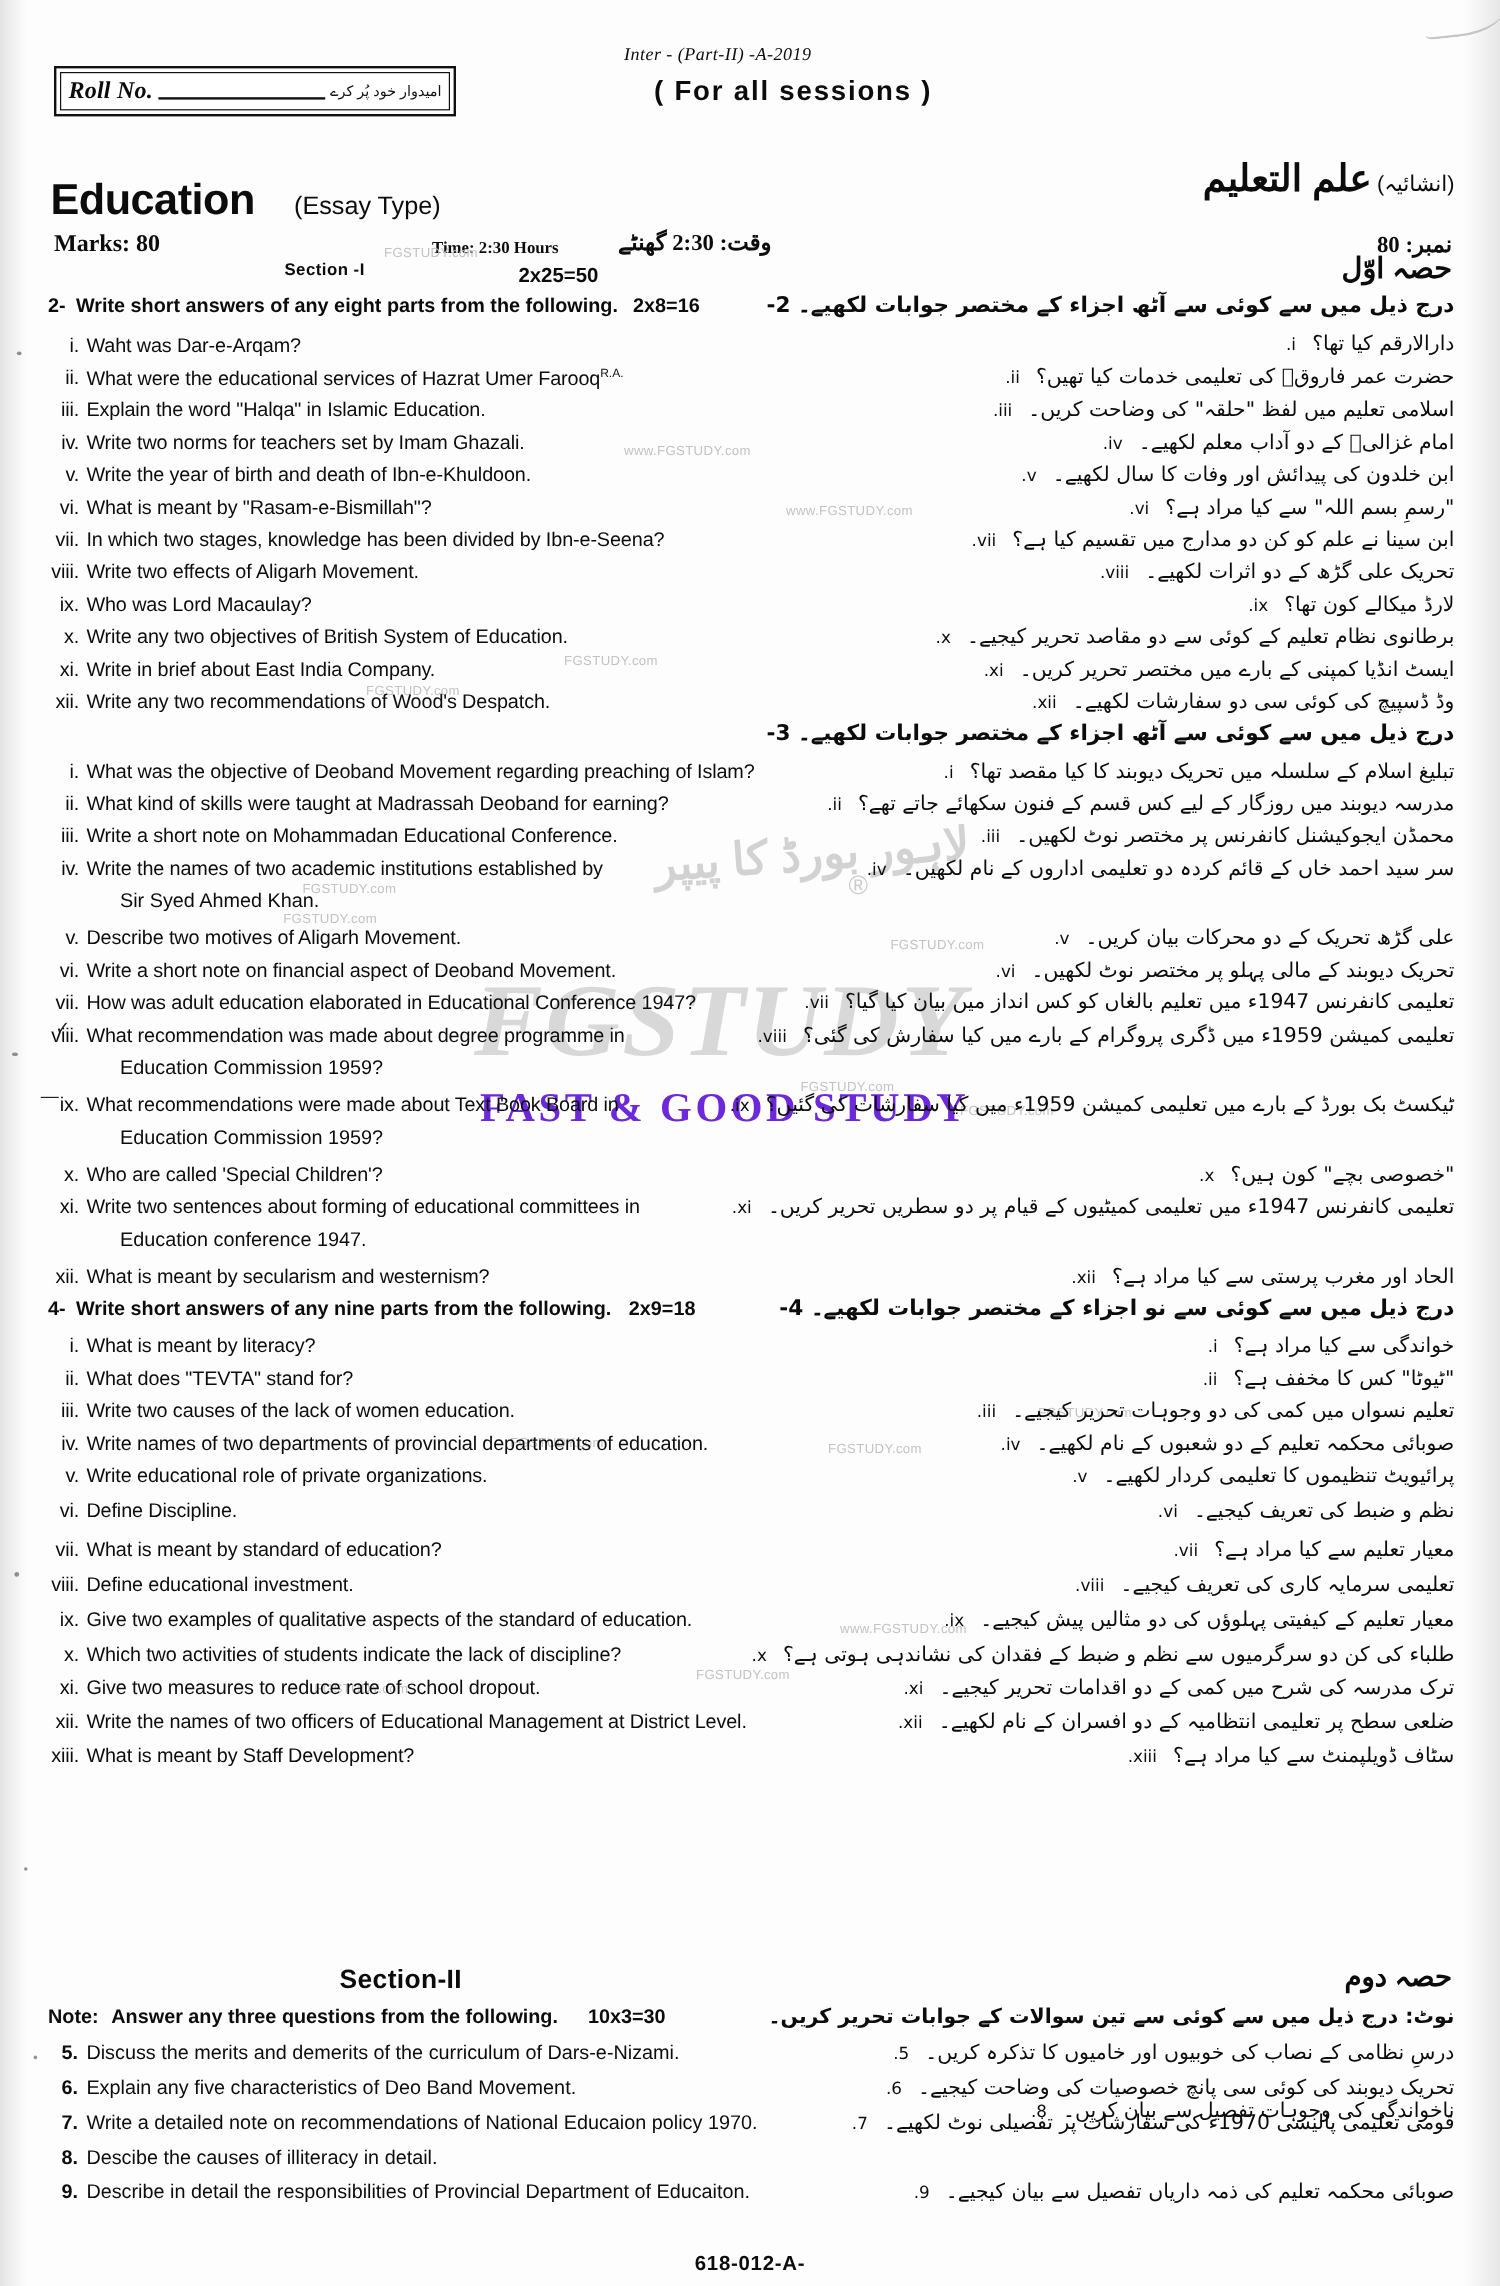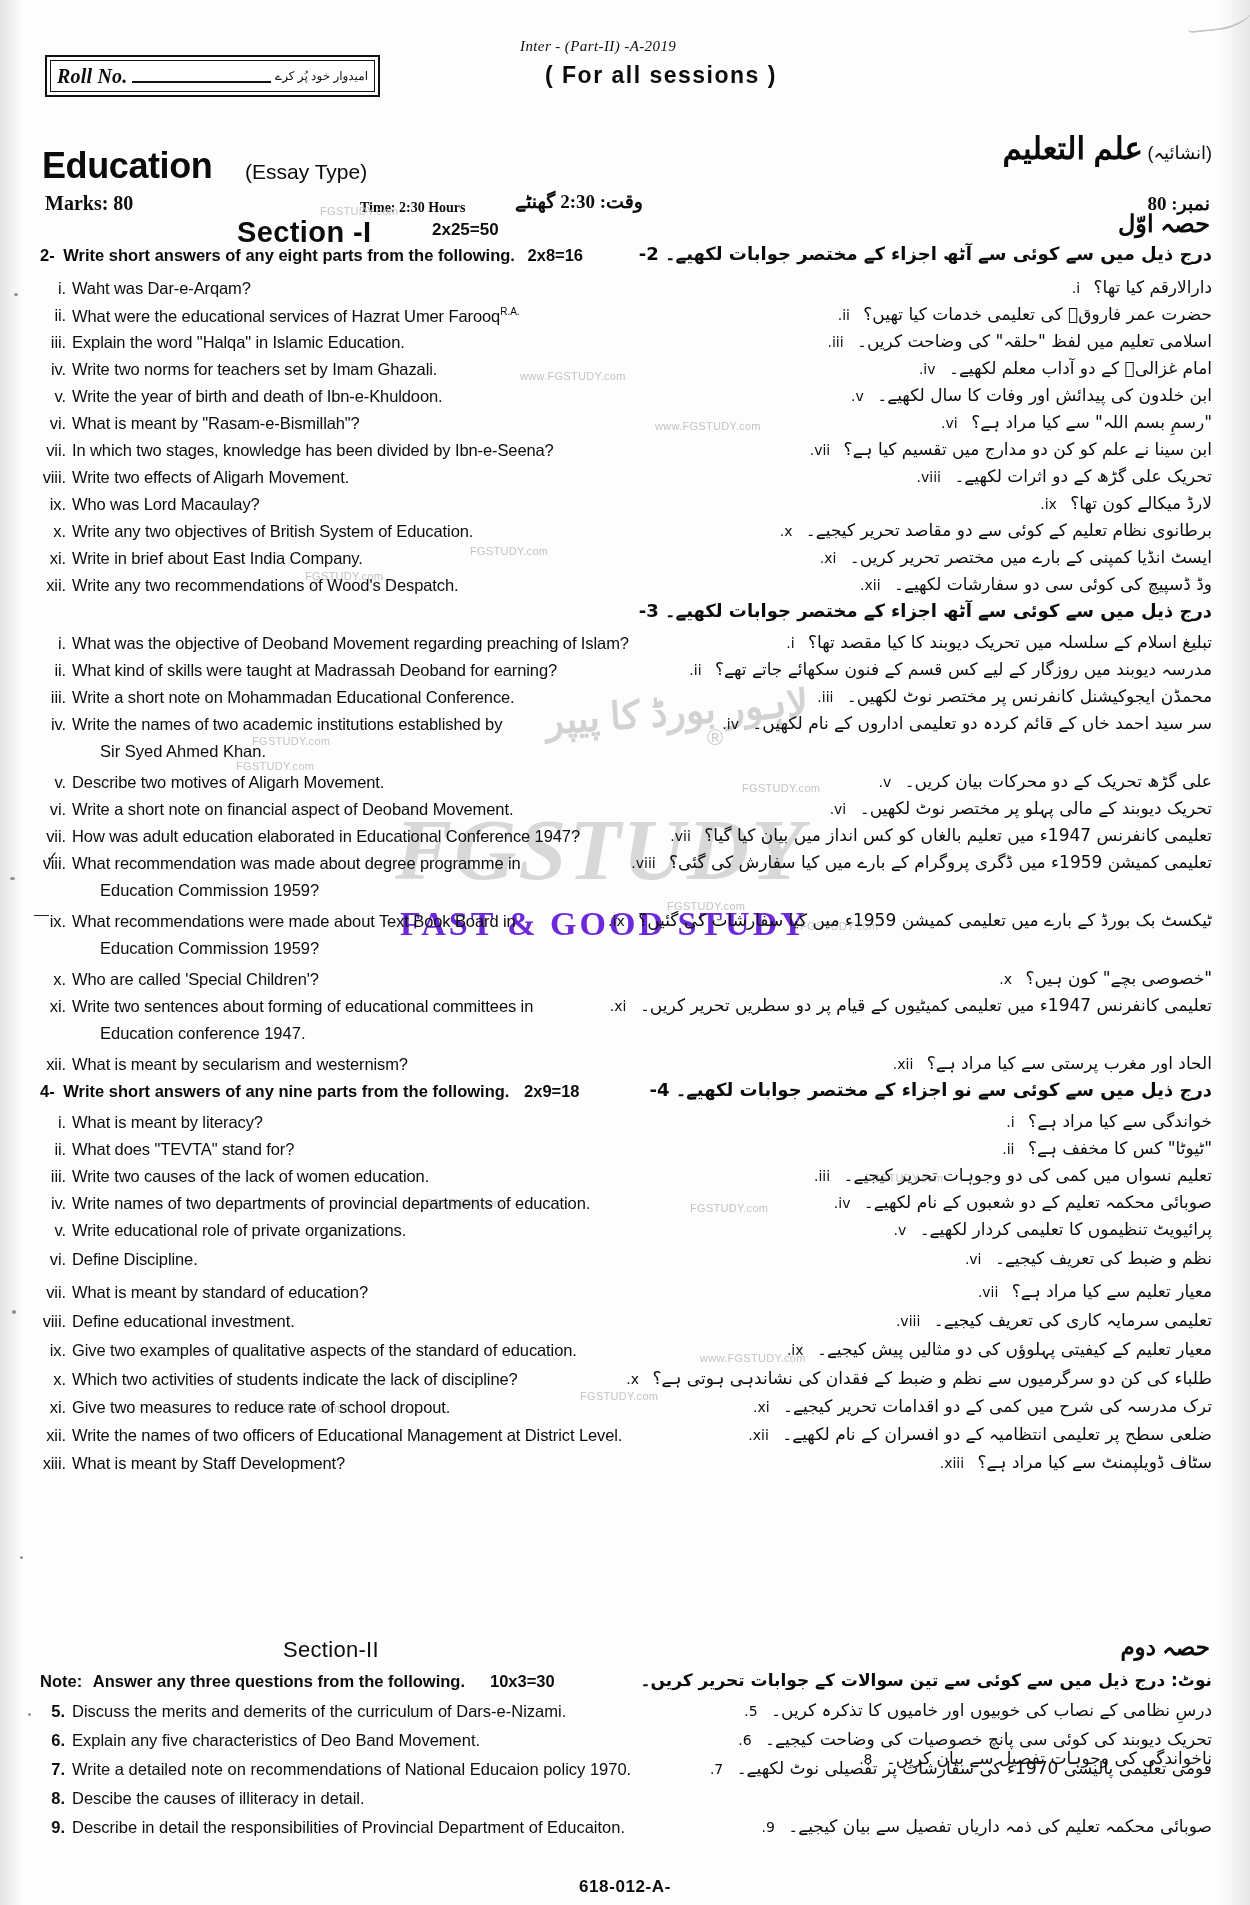--- a/index.html
+++ b/index.html
@@ -184,21 +184,21 @@
     right: 40px; top: 192px;
     font-family: "Liberation Serif", serif;
     font-weight: 700;
     font-size: 19px;
     direction: rtl;
   }
 
   #section1-title {
     position: absolute;
     left: 237px; top: 216px;
-    font-size: 29px;
+    font-size: 14px;
     font-weight: 700;
     letter-spacing: .4px;
     text-align: center;
   }
   #section1-marks {
     position: absolute;
     left: 432px; top: 220px;
     font-size: 17px;
     font-weight: 700;
   }
@@ -268,21 +268,21 @@
     font-weight: 700;
     white-space: nowrap;
     font-family: "DejaVu Sans", sans-serif;
   }
 
   
   #section2-title {
     position: absolute;
     left: 283px; top: 1637px;
     font-size: 22px;
-    font-weight: 400;
+    font-weight: 700;
     letter-spacing: .3px;
   }
   #section2-urdu {
     position: absolute;
     right: 40px; top: 1634px;
     direction: rtl;
     font-size: 23px;
     font-weight: 700;
   }
   #note-line {

